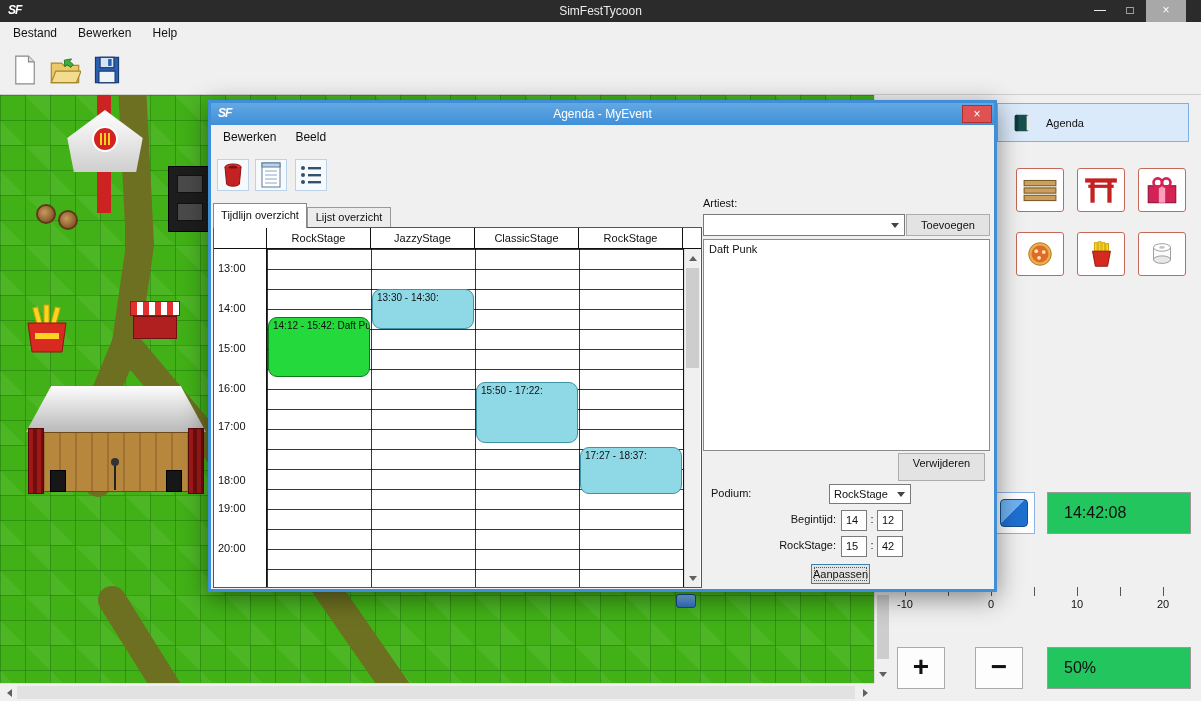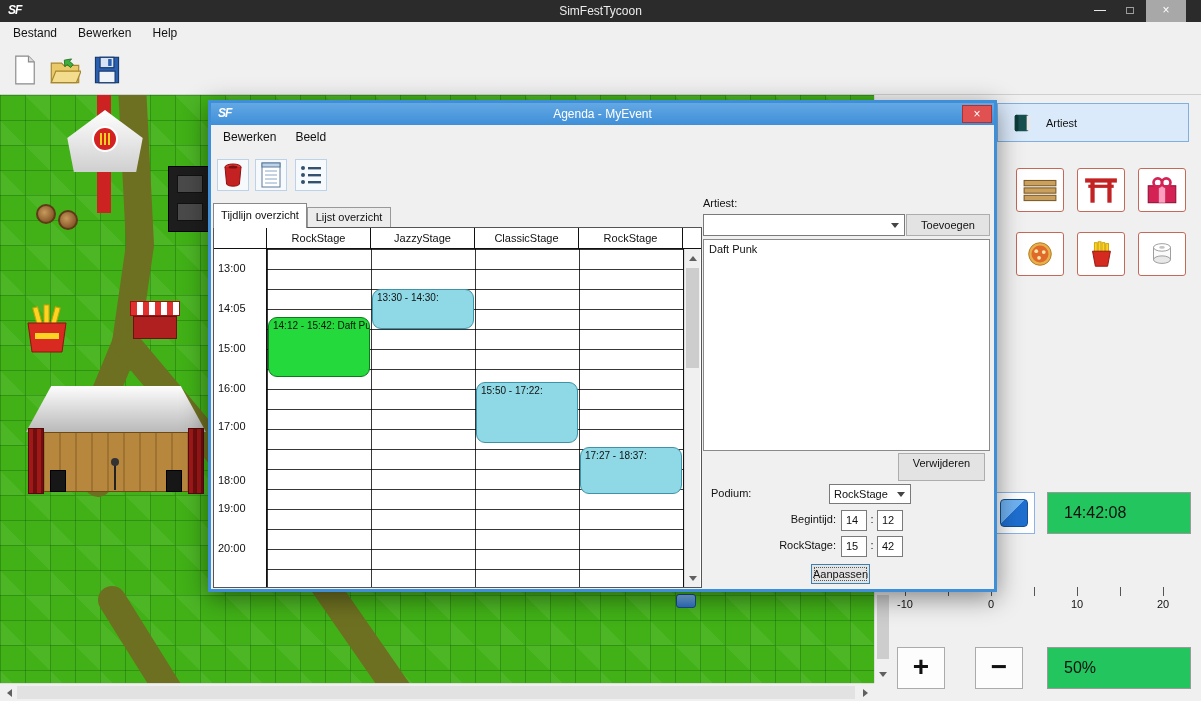--- a/index.html
+++ b/index.html
@@ -255,21 +255,21 @@
   <div class="abs" id="sb-corner"></div>
 
   <div class="abs" id="sidebar">
 
     <div class="abs" id="agenda-btn">
       <svg width="22" height="22" viewBox="0 0 24 24">
         <rect x="3" y="3" width="15" height="18" rx="2" fill="#17504e"></rect>
         <rect x="16" y="4" width="4" height="16" fill="#e8e8e8"></rect>
         <rect x="3" y="3" width="4" height="18" rx="2" fill="#0d3a38"></rect>
       </svg>
-      <span>Artiest</span>
+      <span>Agenda</span>
     </div>
 
     <div class="shop" style="left:125px;top:73px">
       <svg width="36" height="30" viewBox="0 0 34 28">
         <g stroke="#7a5a28" fill="#caa05c">
           <rect x="2" y="5" width="30" height="5"></rect>
             <rect x="2" y="12" width="30" height="5"></rect>
             <rect x="2" y="19" width="30" height="5"></rect>
         </g>
       </svg>
@@ -393,21 +393,21 @@
         <div class="tt-corner"></div>
         <div class="tt-colh">RockStage</div>
         <div class="tt-colh">JazzyStage</div>
         <div class="tt-colh">ClassicStage</div>
         <div class="tt-colh">RockStage</div>
         <div class="tt-headpad"></div>
       </div>
       <div id="tt-body">
         <div id="tt-gutter">
           <div class="tt-time" style="top:13px">13:00</div>
-          <div class="tt-time" style="top:53px">14:05</div>
+          <div class="tt-time" style="top:53px">14:00</div>
           <div class="tt-time" style="top:93px">15:00</div>
           <div class="tt-time" style="top:133px">16:00</div>
           <div class="tt-time" style="top:171px">17:00</div>
           <div class="tt-time" style="top:225px">18:00</div>
           <div class="tt-time" style="top:253px">19:00</div>
           <div class="tt-time" style="top:293px">20:00</div>
         </div>
         <div id="tt-grid">
           <div class="tt-event ev-green" style="left:1px;top:68px;width:102px;height:60px">14:12 - 15:42: Daft Punk</div>
           <div class="tt-event ev-cyan" style="left:105px;top:40px;width:102px;height:40px">13:30 - 14:30:</div>

